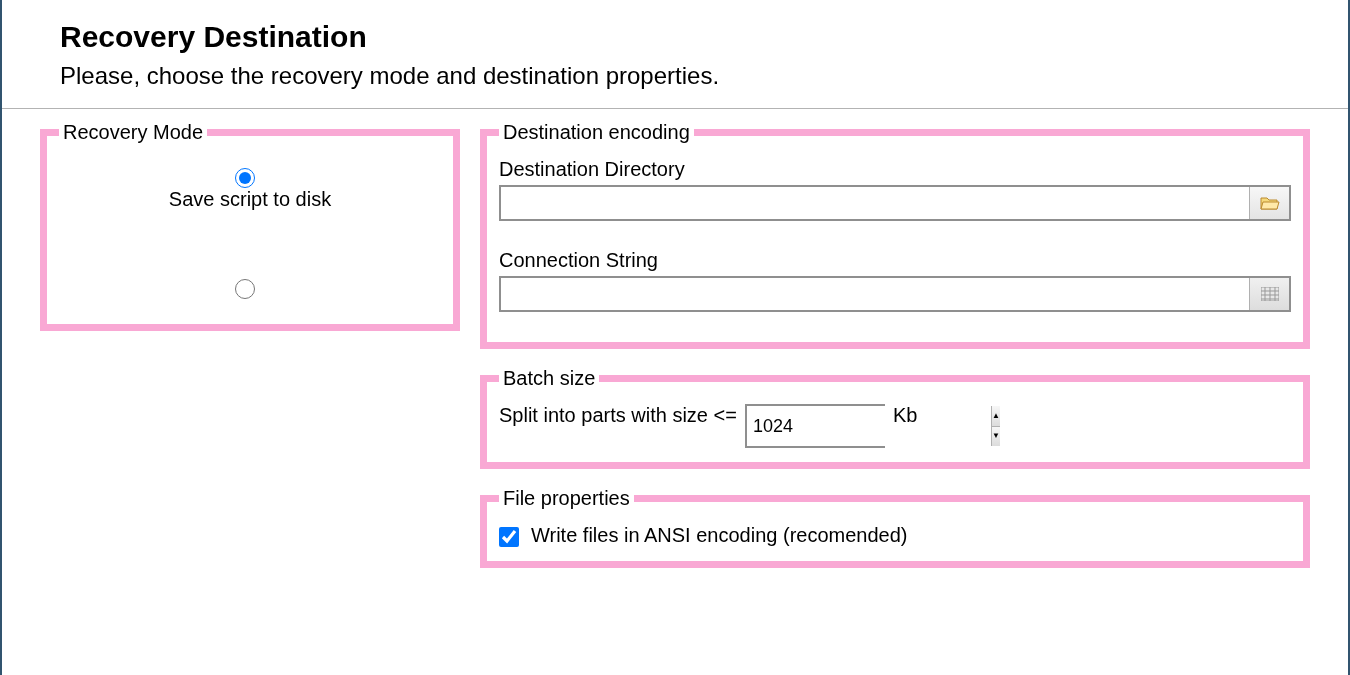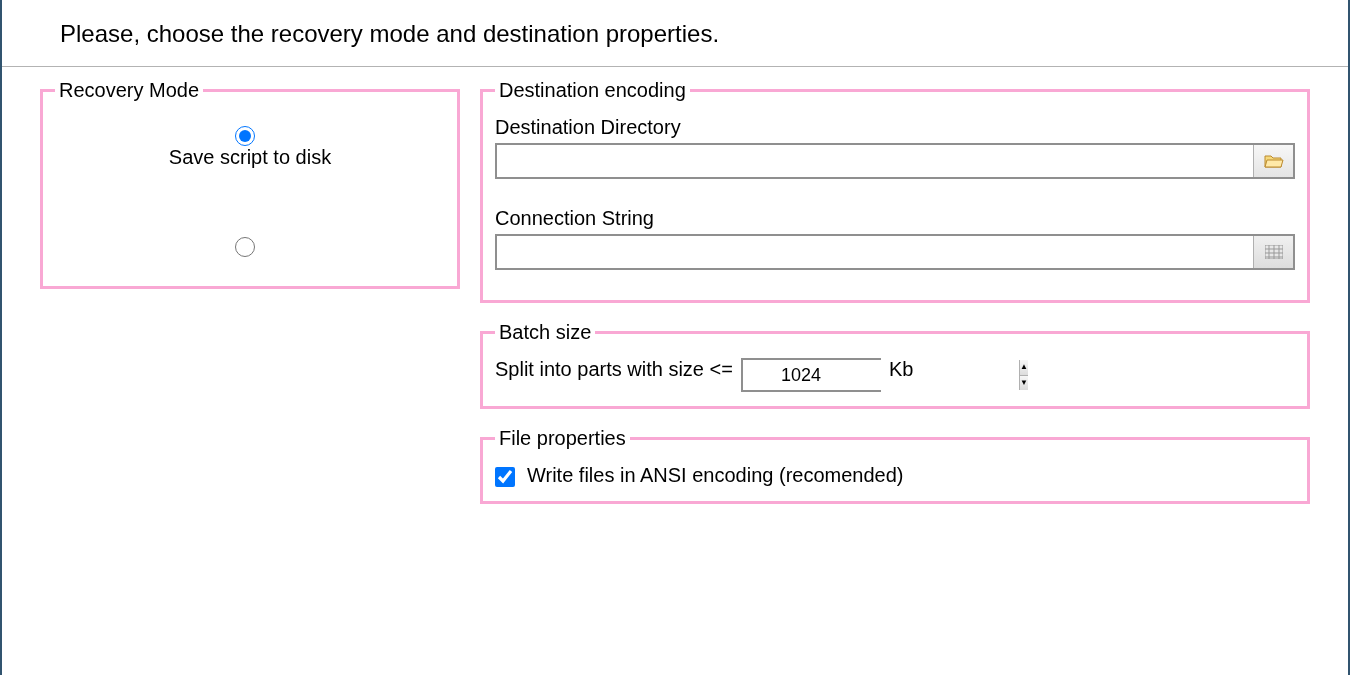--- a/index.html
+++ b/index.html
@@ -50,21 +50,21 @@
   padding: 12px 40px 0 40px;
 }
 .left-col {
   width: 420px;
   flex: 0 0 420px;
 }
 .right-col {
   flex: 1;
 }
 fieldset {
-  border: 3px solid #f9a8d4;
+  border: 7px solid #f9a8d4;
   padding: 14px 12px;
   margin: 0 0 18px 0;
   position: relative;
 }
 legend {
   font-size: 20px;
   padding: 0 4px;
   background: #fff;
 }
 .radio-row {
@@ -118,23 +118,22 @@
   align-items: center;
   justify-content: center;
 }
 .batch-row {
   display: flex;
   gap: 8px;
 }
 .number-wrap {
   display: flex;
   border: 2px solid #8f8f8f;
-  height: 34px;
+  height: 44px;
   width: 140px;
-  padding-left: 32px;
 }
 .number-input {
   flex: 1;
   border: none;
   outline: none;
   font-size: 18px;
   padding: 0 6px;
 }
 .spin {
   width: 24px;
@@ -165,20 +164,21 @@
 }
 .recovery-fieldset { min-height: 210px; }
 </style>
 </head>
 <body>
 
 <div class="outer-border-left"></div>
 <div class="outer-border-right"></div>
 
 <div class="header">
+  <div class="title">Recovery Destination</div>
   <div class="subtitle">Please, choose the recovery mode and destination properties.</div>
 </div>
 <div class="divider"></div>
 
 <div class="content">
 
   <div class="left-col">
     <fieldset class="recovery-fieldset">
       <legend>Recovery Mode</legend>
 

